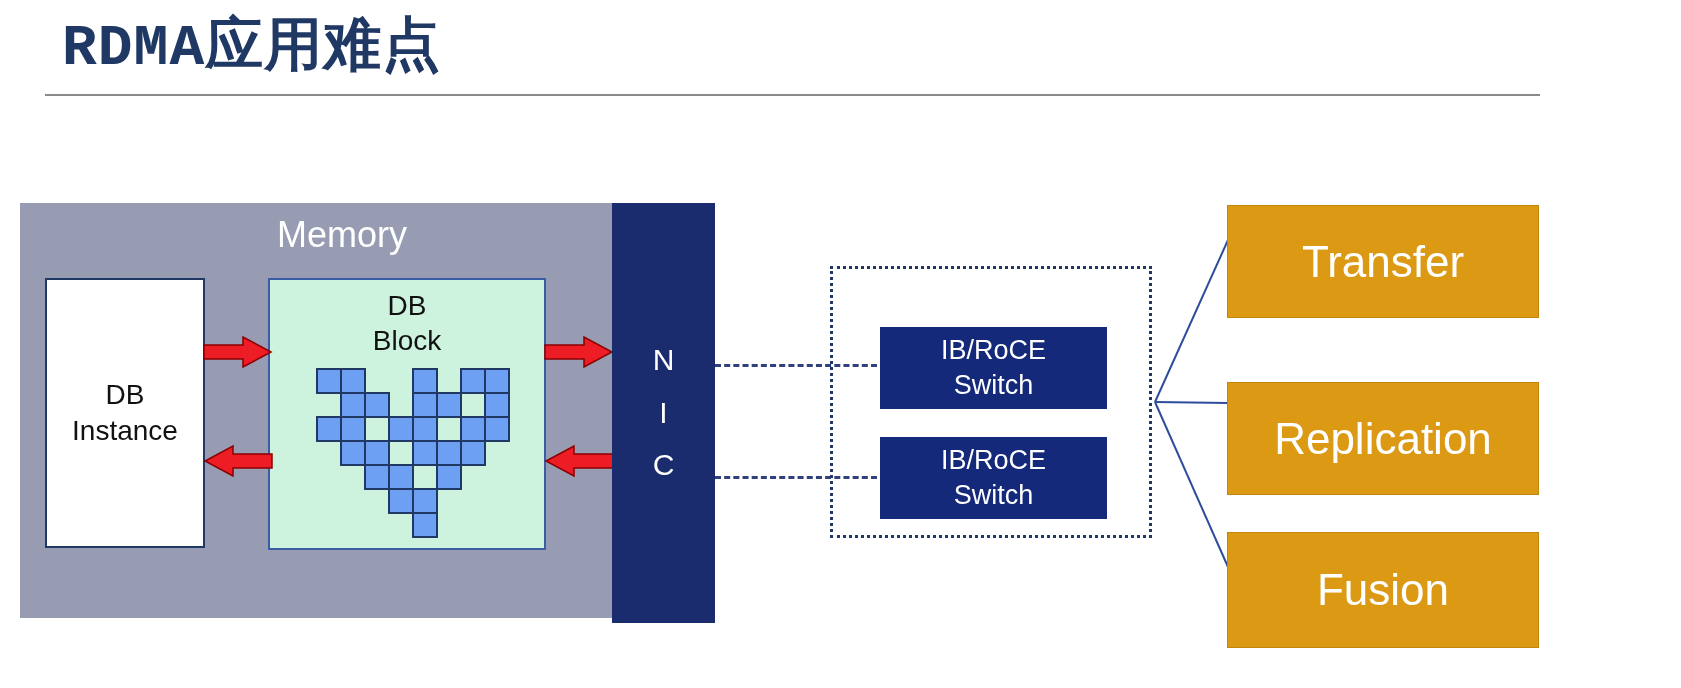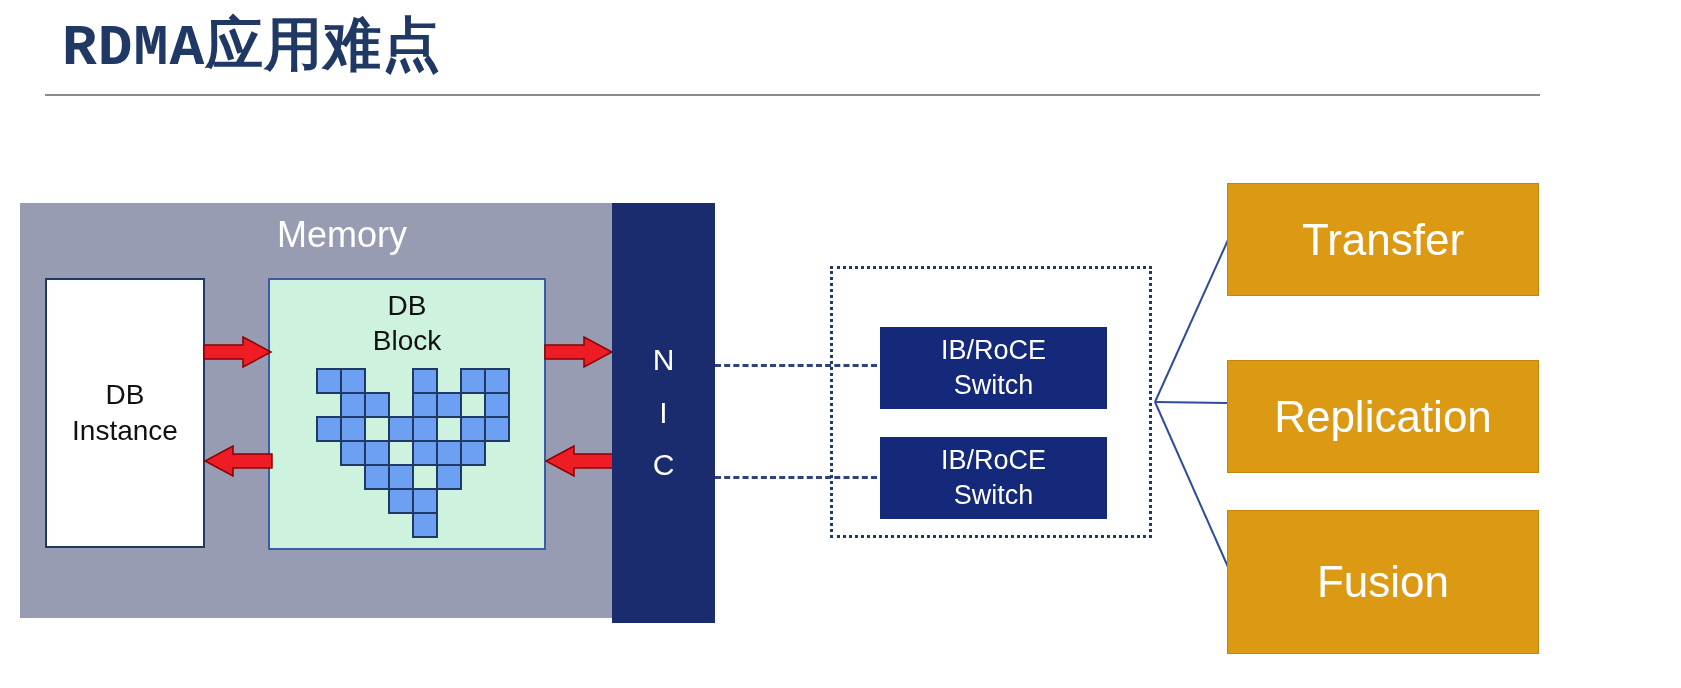--- a/index.html
+++ b/index.html
@@ -95,25 +95,25 @@
 
   
   .fan-lines { left: 1150px; top: 180px; width: 80px; height: 460px; }
 
   
   .outcome {
     left: 1227px; width: 312px; height: 113px;
     background: var(--orange, #DB9914);
     border: 1px solid #C2860D;
     color: #ffffff; font-size: 44px;
-    display: flex; align-items: center; justify-content: center;
+    display: flex; align-items: center; justify-content: center; margin-top: 22px;
   }
   .outcome-1 { top: 183px; }
   .outcome-2 { top: 360px; }
-  .outcome-3 { top: 510px; height: 144px; }
+  .outcome-3 { top: 510px; height: 116px; }
 </style>
 </head>
 <body>
 
 <div class="abs slide-title">RDMA应用难点</div>
 <div class="abs title-rule"></div>
 
 <div class="abs memory-box"></div>
 <div class="abs memory-label">Memory</div>
 

